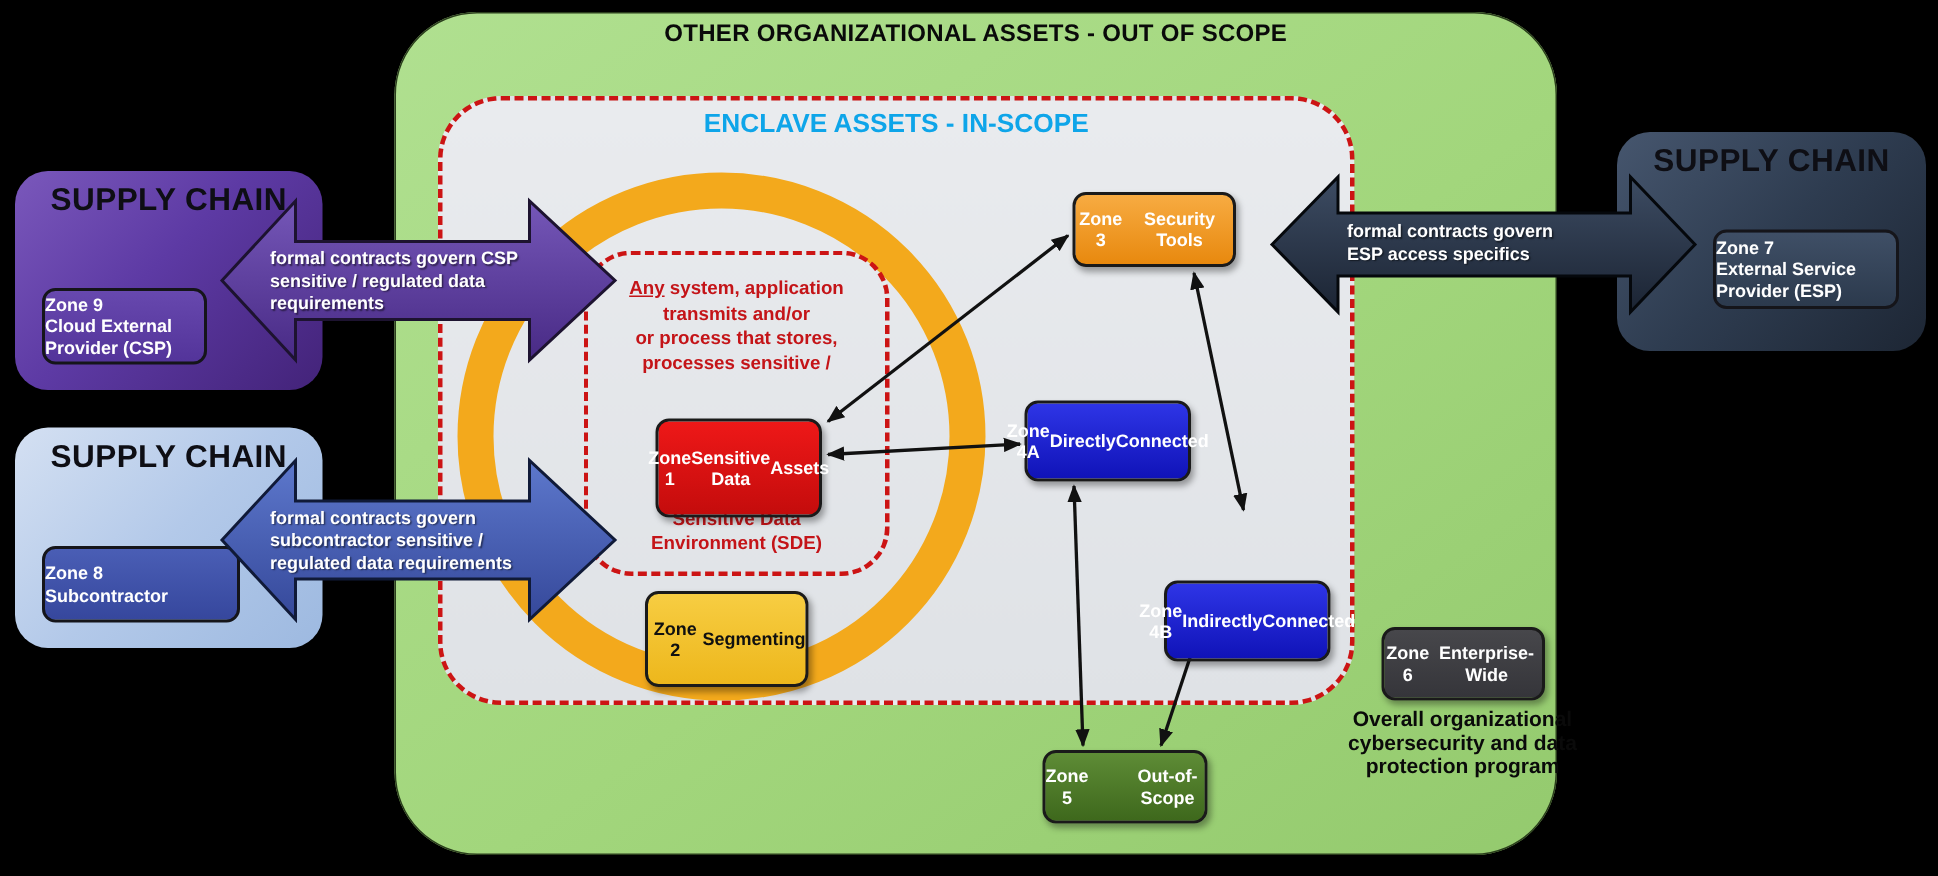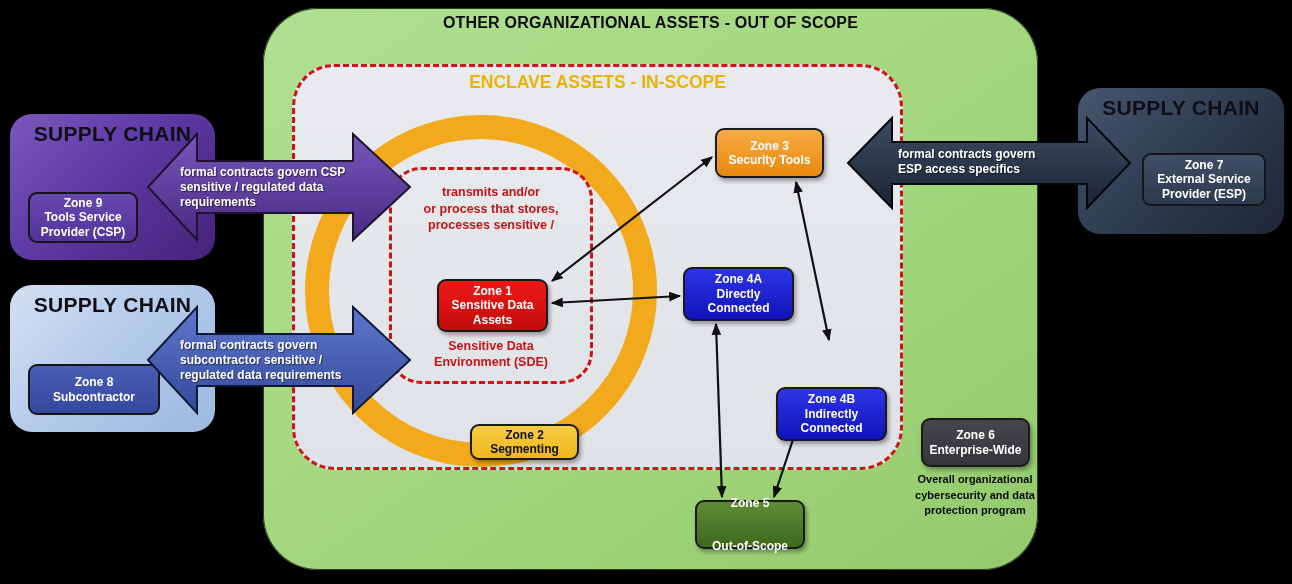--- a/index.html
+++ b/index.html
@@ -10,57 +10,57 @@
   
   .green-box{left:263px;top:8px;width:775px;height:562px;border-radius:55px;
     background:linear-gradient(145deg,#b0e090 0%,#a2d67c 55%,#94ca6e 100%);
     box-shadow:0 0 0 1px #2a3d1c inset;}
   .outer-title{left:263px;top:14px;width:775px;text-align:center;font-size:16px;color:#0a0a0a;letter-spacing:.2px;}
 
   
   .enclave{left:292px;top:64px;width:611px;height:406px;border-radius:42px;
     background:linear-gradient(180deg,#e9ebee,#dfe2e6);
     border:3px dashed #cc1414;box-sizing:border-box;}
-  .enclave-title{left:292px;top:72px;width:611px;text-align:center;font-size:17.5px;color:#eab308;}
+  .enclave-title{left:292px;top:72px;width:611px;text-align:center;font-size:17.5px;color:#0ea5e9;}
 
   
   .ring{left:305px;top:115px;width:352px;height:352px;border-radius:50%;
     border:24px solid #f3a91c;box-sizing:border-box;}
 
   
   .sde{left:389px;top:167px;width:204px;height:217px;border-radius:32px;
     border:3px dashed #cc1414;box-sizing:border-box;}
   .sde-desc{left:392px;top:184px;width:198px;text-align:center;font-size:12.5px;line-height:16.5px;color:#c41418;}
   .sde-desc .u{text-decoration:underline;}
   .sde-label{left:392px;top:338px;width:198px;text-align:center;font-size:12.5px;line-height:16px;color:#c41418;}
 
   
   .zbox{border:2px solid #1a1a1a;border-radius:9px;color:#fff;font-size:12px;line-height:14.5px;
-    display:flex;flex-direction:column;align-items:center;justify-content:center;text-align:center;
+    display:flex;flex-direction:row;align-items:center;justify-content:center;text-align:center;
     box-shadow:2px 3px 4px rgba(0,0,0,.35);box-sizing:border-box;}
-  .zone1{left:437px;top:279px;width:111px;height:53px;background:linear-gradient(180deg,#ee1818,#c40c0c);}
-  .zone2{left:430px;top:424px;width:109px;height:36px;background:linear-gradient(180deg,#f7cd42,#edb71c);color:#101010;margin-left:40px;}
+  .zone1{left:437px;top:279px;width:111px;height:66px;background:linear-gradient(180deg,#ee1818,#c40c0c);}
+  .zone2{left:430px;top:394px;width:109px;height:64px;background:linear-gradient(180deg,#f7cd42,#edb71c);color:#101010;}
   .zone3{left:715px;top:128px;width:109px;height:50px;background:linear-gradient(180deg,#f7ab42,#e8890e);}
   .zone4a{left:683px;top:267px;width:111px;height:54px;background:linear-gradient(180deg,#2e35e6,#1013b8);}
   .zone4b{left:776px;top:342px;width:111px;height:54px;background:linear-gradient(180deg,#2e35e6,#1013b8);margin-top:45px;}
   .zone5{left:695px;top:500px;width:110px;height:49px;background:linear-gradient(180deg,#5e8c36,#3e681c);gap:28px;}
   .zone6{left:921px;top:418px;width:109px;height:49px;background:linear-gradient(180deg,#47474b,#35353a);}
-  .zone6-caption{left:885px;top:472px;width:180px;text-align:center;font-size:11px;line-height:15.5px;color:#0a0a0a;}
+  .zone6-caption{left:885px;top:472px;width:180px;text-align:center;font-size:14px;line-height:15.5px;color:#0a0a0a;}
 
   
   .panel{border-radius:22px;box-shadow:3px 4px 7px rgba(0,0,0,.55);}
   .panel-9{left:10px;top:114px;width:205px;height:146px;
     background:linear-gradient(135deg,#7a58bb 0%,#5d3aa4 45%,#432379 100%);}
   .panel-8{left:10px;top:285px;width:205px;height:147px;
     background:linear-gradient(135deg,#d4e0f2 0%,#b3c9e9 50%,#9db9e0 100%);}
   .panel-7{left:1078px;top:88px;width:206px;height:146px;
     background:linear-gradient(135deg,#46566e 0%,#2e3c50 50%,#1d2634 100%);}
   .panel-title{position:absolute;left:0;top:8px;width:100%;text-align:center;font-size:21px;color:#0e0e14;letter-spacing:.3px;}
   .inner-box{position:absolute;border:2px solid #15151a;border-radius:9px;color:#fff;font-size:12px;line-height:14.5px;
-    display:flex;flex-direction:column;align-items:center;justify-content:center;text-align:center;box-sizing:border-box;}
+    display:flex;flex-direction:column;align-items:flex-start;justify-content:center;text-align:center;box-sizing:border-box;}
   .inner-9{left:18px;top:78px;width:110px;height:51px;background:linear-gradient(180deg,#6748ae,#53349a);}
   .inner-8{left:18px;top:79px;width:132px;height:51px;background:linear-gradient(180deg,#4a5eb5,#36479d);}
   .inner-7{left:64px;top:65px;width:124px;height:53px;background:linear-gradient(180deg,#3f4f66,#2c3a4d);}
 
   
   #links{left:0;top:0;width:1292px;height:584px;}
 
   
   .arrow-label{color:#fff;font-size:12px;line-height:15px;text-shadow:1px 1px 1px rgba(0,0,0,.5);}
   .lbl-csp{left:180px;top:165px;width:192px;}
@@ -75,34 +75,35 @@
   <div class="abs green-box"></div>
   <div class="abs outer-title">OTHER ORGANIZATIONAL ASSETS - OUT OF SCOPE</div>
 
   <div class="abs enclave"></div>
   <div class="abs enclave-title">ENCLAVE ASSETS - IN-SCOPE</div>
 
   <div class="abs ring"></div>
 
   <div class="abs sde"></div>
   <div class="abs sde-desc">
+    <div><span class="u">Any</span><span> system, application</span></div>
     <div>transmits and/or</div>
     <div>or process that stores,</div>
     <div>processes sensitive /</div>
   </div>
   <div class="abs sde-label">
     <div>Sensitive Data</div>
     <div>Environment (SDE)</div>
   </div>
 
   <div class="abs panel panel-9">
     <div class="panel-title">SUPPLY CHAIN</div>
     <div class="inner-box inner-9">
       <div>Zone 9</div>
-      <div>Tools Service</div>
+      <div>Cloud External</div>
       <div>Provider (CSP)</div>
     </div>
   </div>
 
   <div class="abs panel panel-8">
     <div class="panel-title">SUPPLY CHAIN</div>
     <div class="inner-box inner-8">
       <div>Zone 8</div>
       <div>Subcontractor</div>
     </div>

